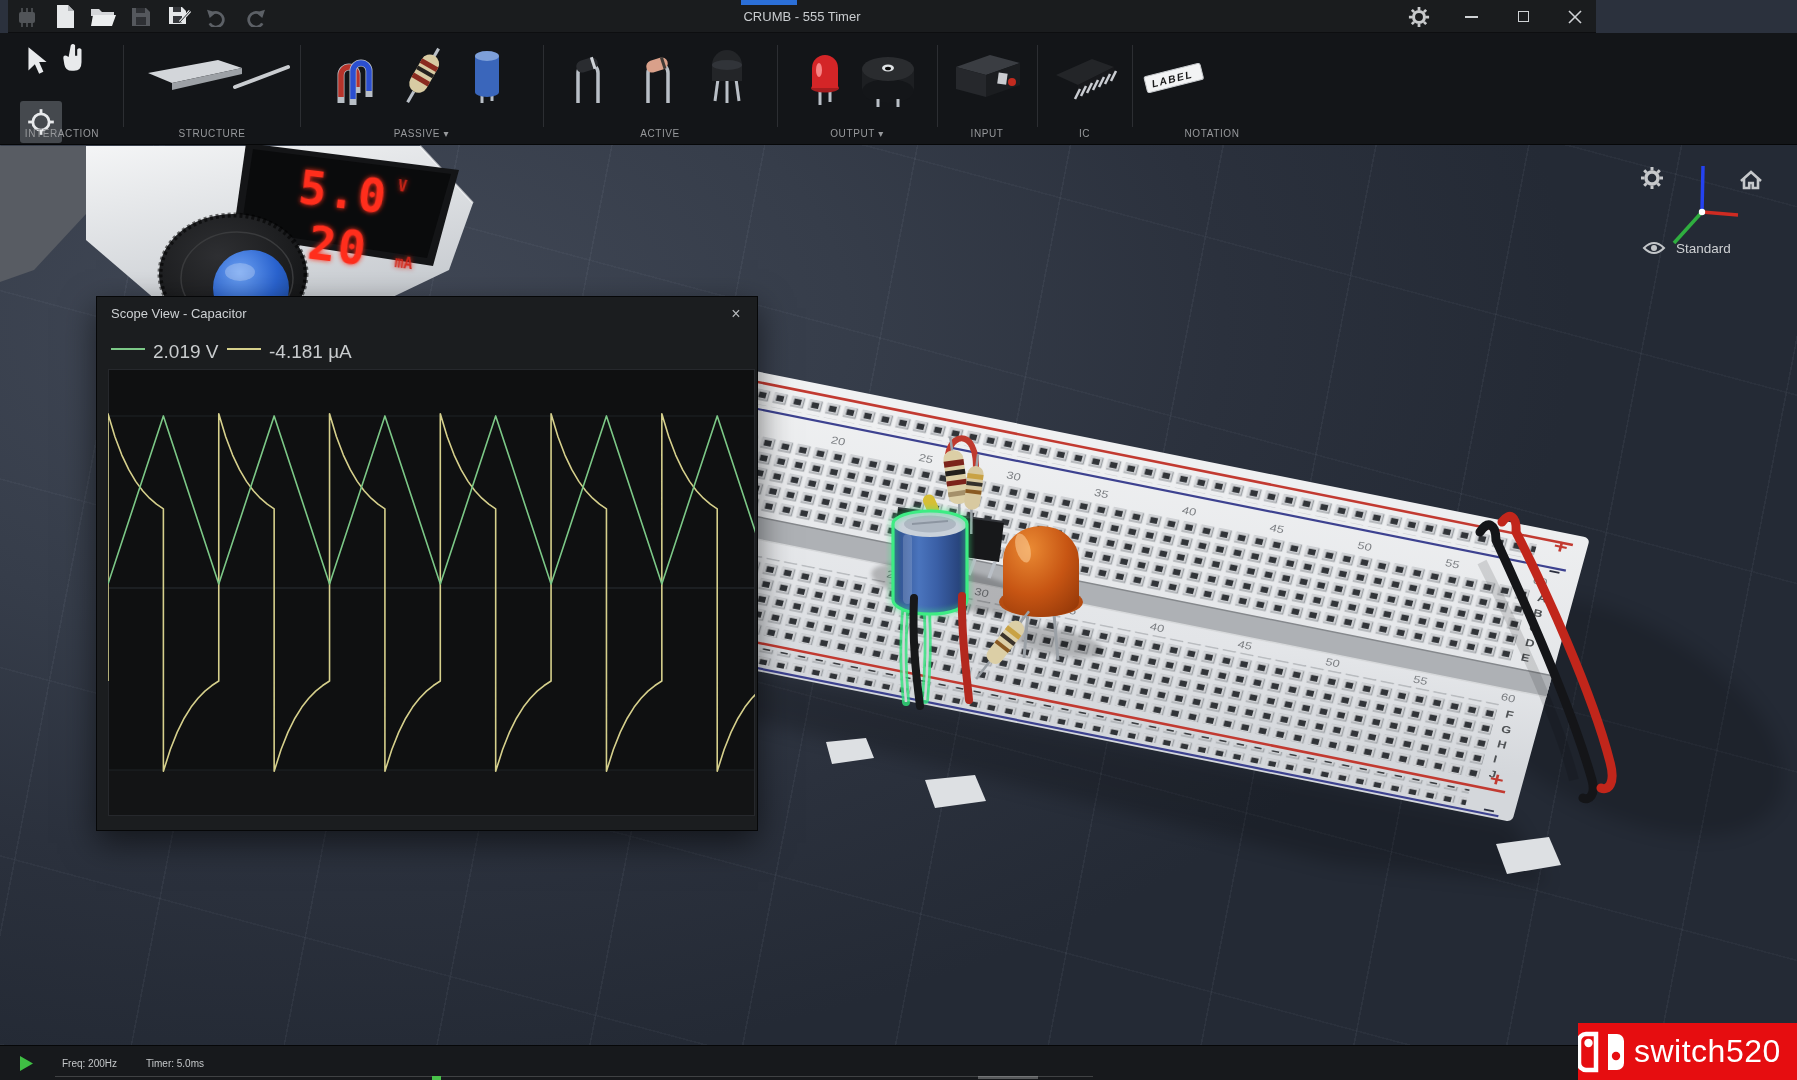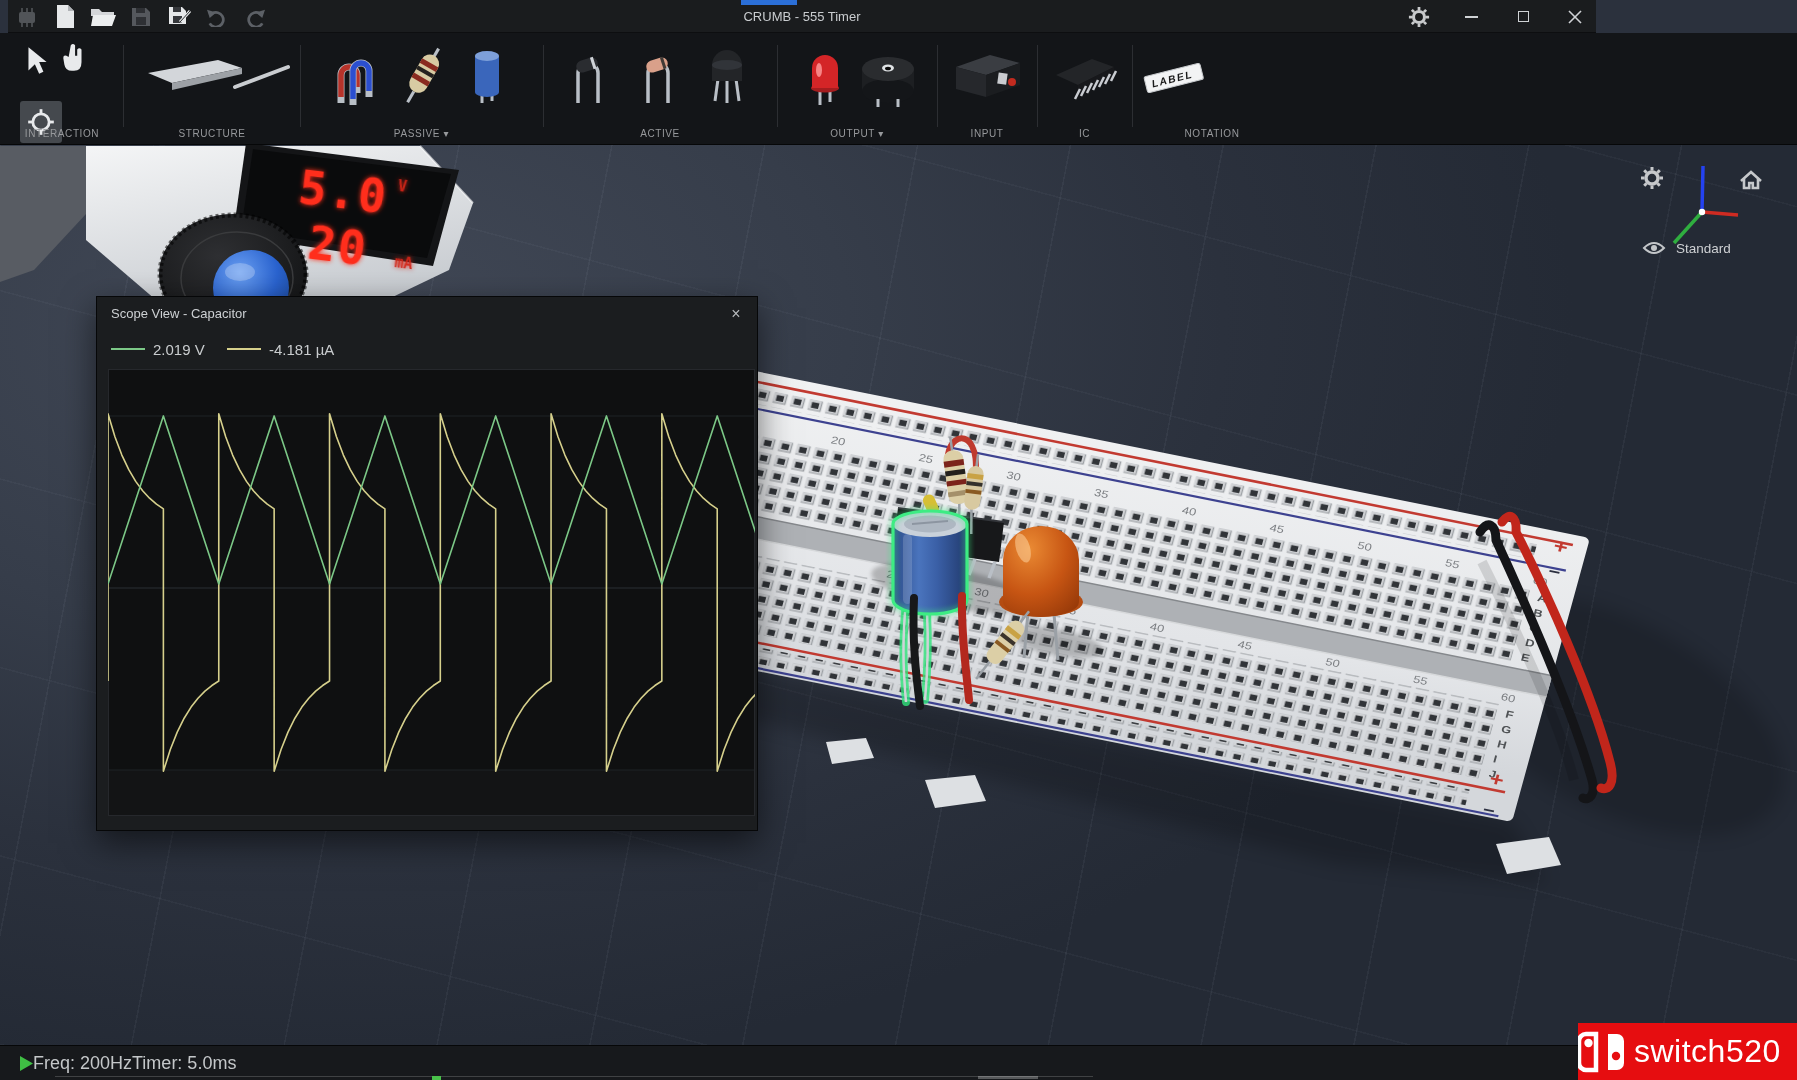--- a/index.html
+++ b/index.html
@@ -43,27 +43,27 @@
 
   
   #scope { position:absolute; left:96px; top:296px; width:662px; height:535px; background:#1b1d1f;
     border:1px solid #060708; box-shadow:0 12px 32px rgba(0,0,0,0.55); z-index:20; }
   #scope-header { position:absolute; left:0; top:0; right:0; height:34px; }
   #scope-title { position:absolute; left:14px; top:0; line-height:34px; font-size:13px; color:#cdd0d3; }
   #scope-close { position:absolute; right:10px; top:6px; width:22px; height:22px; text-align:center;
     line-height:22px; color:#b6b9bc; font-size:16px; }
   #scope-legend { position:absolute; left:0; top:34px; right:0; height:36px; }
   .leg-swatch { position:absolute; top:17px; width:34px; height:2px; }
-  .leg-label { position:absolute; top:10px; font-size:15px; color:#c9ccce; }
+  .leg-label { position:absolute; top:10px; font-size:19px; color:#c9ccce; }
   #scope-plot { position:absolute; left:11px; top:72px; width:647px; height:447px; }
 
   
   #statusbar { position:absolute; left:0; top:1045px; width:1797px; height:35px; background:#17191c;
-    border-top:1px solid #060708; display:flex; align-items:center; padding-left:20px; gap:0; z-index:10;
-    color:#c4c7c9; font-size:18px; }
+    border-top:1px solid #060708; display:flex; align-items:center; padding-left:20px; gap:29px; z-index:10;
+    color:#c4c7c9; font-size:10px; }
   #bottom-line { position:absolute; left:55px; top:1076px; width:1038px; height:3px; z-index:11;
     border-top:1px solid rgba(255,255,255,0.18); }
   #bottom-line-bright { position:absolute; left:978px; top:1076px; width:60px; height:3px; z-index:12;
     background:rgba(255,255,255,0.28); }
   #bottom-line-marker { position:absolute; left:432px; top:1076px; width:9px; height:4px; z-index:12;
     background:#49c24a; }
 
   
   #watermark { position:absolute; left:1578px; top:1023px; width:219px; height:57px; background:#e60d10;
     display:flex; align-items:center; z-index:30; }

